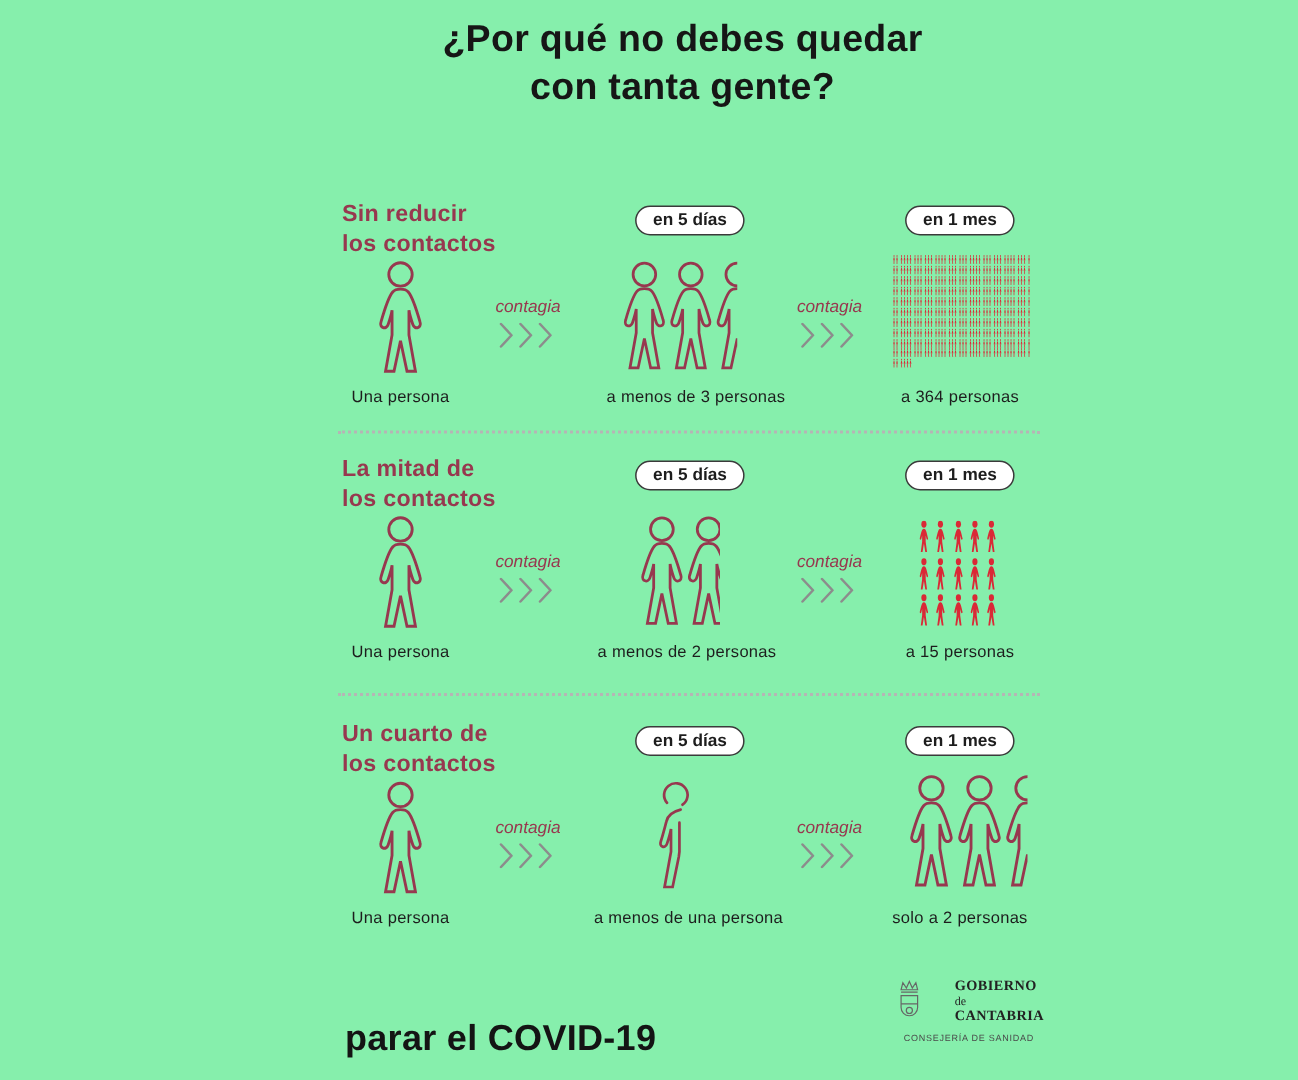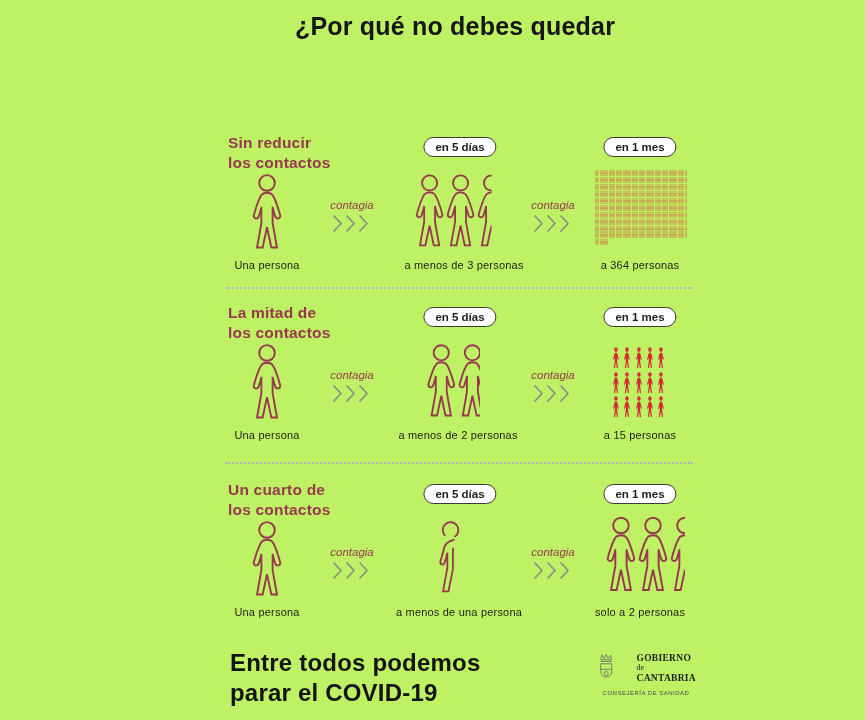--- a/index.html
+++ b/index.html
@@ -1,20 +1,20 @@
 <!DOCTYPE html>
 <html style="--maroon: #97384f; --solid-red: #da2936; --text-dark: #1d1d1d; --arrow-gray: #8c8c8c; --badge-border: #3a3a3a; --dotted: #b5b5b5;"><head>
 <meta charset="utf-8">
 <title>Infografía COVID-19</title>
 <style>
   * { margin:0; padding:0; box-sizing:border-box; }
   html,body { background:#ffffff; }
   body { font-family:"Liberation Sans", sans-serif; }
   .canvas {
-    position:relative; width:865px; height:720px; background:#bef264;
+    position:relative; width:865px; height:720px; background:#86efac;
     overflow:hidden; margin:0 auto;
   }
   .cx { transform:translateX(-50%); }
 
   
   .title {
     position:absolute; left:170px; top:10px; width:570px; text-align:center;
     font-size:25px; font-weight:800; color:#161616; line-height:1.28;
     letter-spacing:.2px;
   }
@@ -105,21 +105,21 @@
     </g>
     <g id="person-fill" stroke="none">
       <circle cx="30" cy="10.5" r="9.5"></circle>
       <path d="M24,25 C26.5,22 33.5,22 36,25 C39,28.5 43,41 45,48 C46.5,52.5 41,54.5 39.5,50 L36.5,41 L36.5,58 L41.5,86 L35,86 L30,62.5 L25,86 L18.5,86 L23.5,58 L23.5,41 L20.5,50 C19,54.5 13.5,52.5 15,48 C17,41 21,28.5 24,25 Z"></path>
     </g>
   </defs>
 </svg>
 
 <div class="canvas">
 
-  <h1 class="title"><span>¿Por qué no debes quedar</span><br></h1>
+  <h1 class="title"><span>¿Por qué no debes quedar</span><br><span>con tanta gente?</span></h1>
 
   <section class="row" style="top:133px">
     <h2 class="row-heading"><span>Sin reducir</span><br><span>los contactos</span></h2>
 
     <div class="badge cx" style="left:460px; top:4px">en 5 días</div>
     <div class="badge cx" style="left:640px; top:4px">en 1 mes</div>
 
     <div class="icon-wrap cx" style="left:267px; top:40px">
       <svg class="outline-fig" width="52" height="78" viewBox="0 0 60 90">
           <use href="#person-outline"></use>
@@ -1512,21 +1512,21 @@
     <div class="icon-wrap cx" style="left:640px; top:35px">
       <svg class="outline-fig" width="90" height="79" viewBox="0 0 104 90">
           <use href="#person-outline"></use>
           <use href="#person-outline" x="37"></use>
           <use href="#person-outline" x="74"></use>
         </svg>
     </div>
     <div class="fig-label cx" style="left:640px; top:126px">solo a 2 personas</div>
   </section>
 
-  <div class="footer-claim"><span>Entre todos podemos</span><br><span>parar el COVID-19</span></div>
+  <div class="footer-claim"><br><span>parar el COVID-19</span></div>
 
   <div class="gov-logo">
     <div class="gov-top">
       <svg class="crest" width="25" height="37" viewBox="0 0 26 40">
         <path d="M6,9 L7.5,3 L10.5,7.5 L13,2 L15.5,7.5 L18.5,3 L20,9 Z"></path>
         <path d="M6,11 L20,11"></path>
         <path d="M6,14 L20,14 L20,24 A7,7 0 0 1 6,24 Z"></path>
         <path d="M6,21 L20,21"></path>
         <circle cx="13" cy="26.5" r="2.6"></circle>
       </svg>

